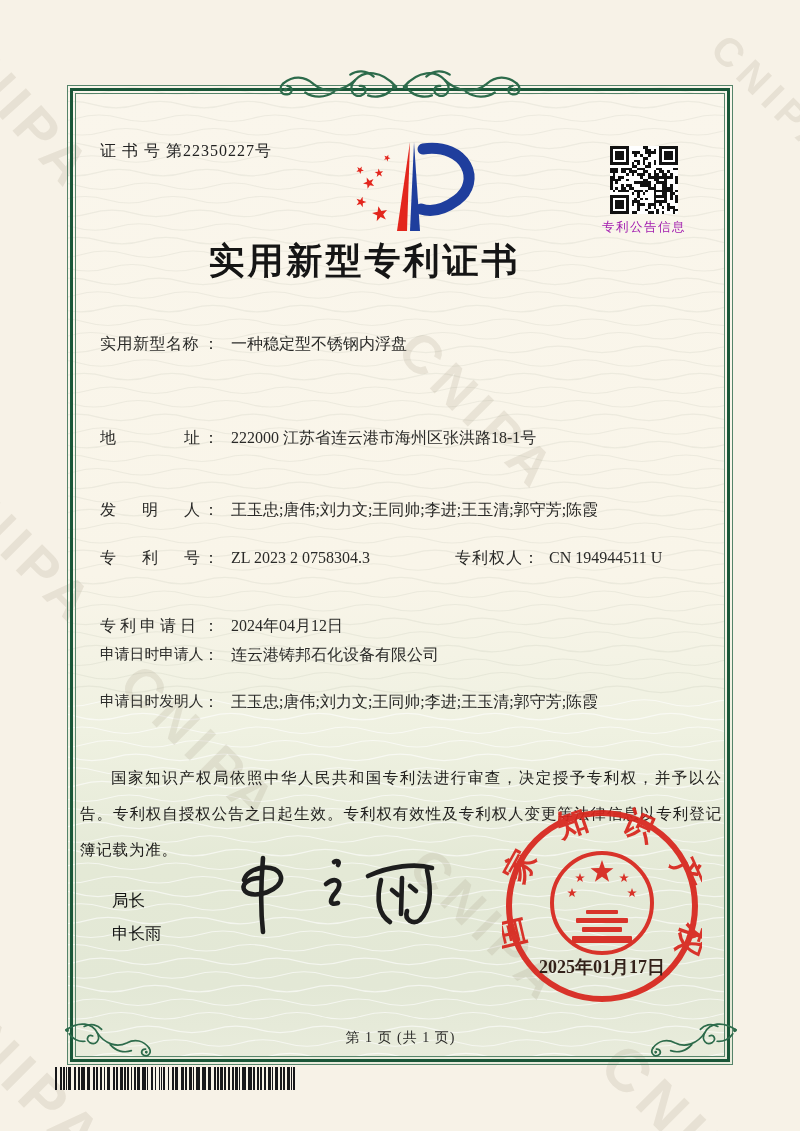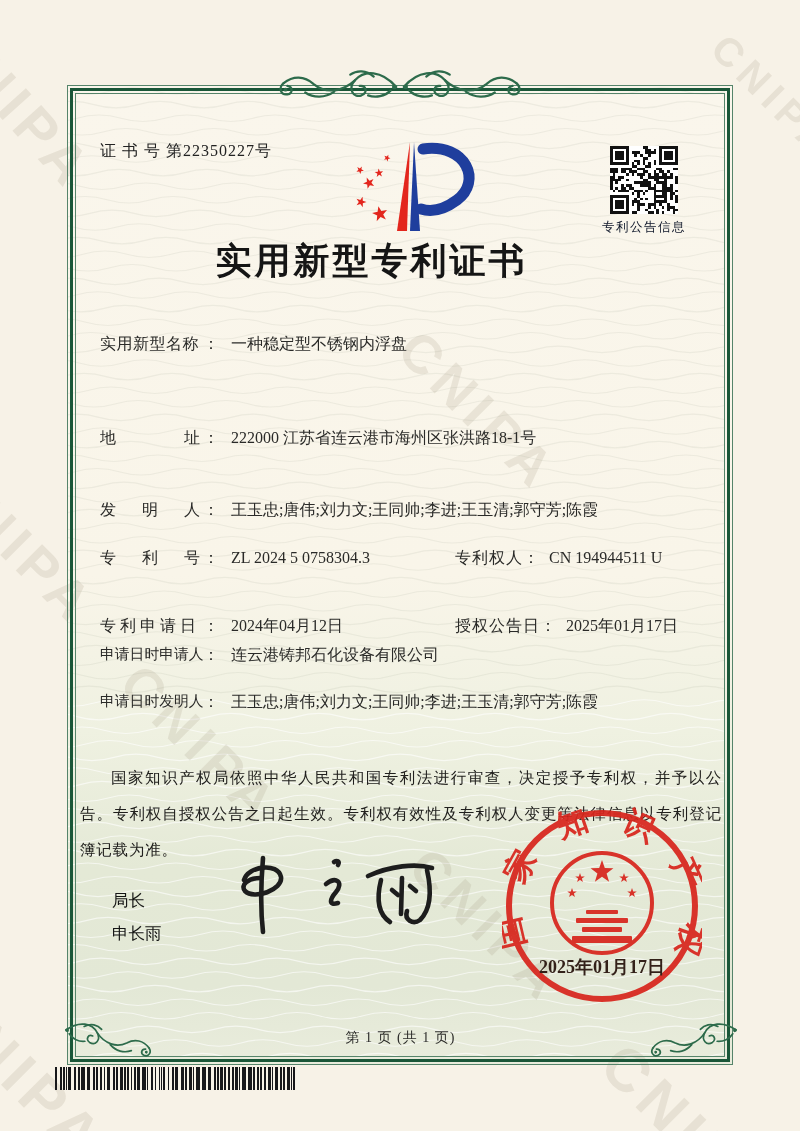--- a/index.html
+++ b/index.html
@@ -14,24 +14,24 @@
     font-weight:700;letter-spacing:7px;transform-origin:left top;white-space:nowrap;}
   .frame-lines{position:absolute;left:67px;top:85px;width:666px;height:980px;z-index:3;box-sizing:border-box;
     border:1px solid #55846a;padding:2px;pointer-events:none;}
   .frame-lines .mid{width:100%;height:100%;box-sizing:border-box;border:3px solid #1a5638;padding:2px;}
   .frame-lines .inner{width:100%;height:100%;box-sizing:border-box;border:1px solid #55846a;}
   .orn{position:absolute;z-index:4;pointer-events:none;}
 
   .content{position:absolute;z-index:5;color:#2a2a28;}
 
   .cert-no{left:100px;top:141px;font-size:16px;letter-spacing:1px;color:#222;}
-  .doc-title{left:75px;top:237px;width:593px;text-align:center;font-size:36px;font-weight:700;letter-spacing:3px;color:#151515;}
+  .doc-title{left:68px;top:237px;width:593px;text-align:center;font-size:36px;font-weight:700;letter-spacing:3px;color:#151515;}
 
   .qr-wrap{left:609px;top:146px;width:70px;text-align:center;}
-  .qr-caption{left:594px;top:219px;width:100px;text-align:center;font-size:12.5px;letter-spacing:1.5px;color:#0f172a;}
+  .qr-caption{left:594px;top:219px;width:100px;text-align:center;font-size:12.5px;letter-spacing:1.5px;color:#a21caf;}
 
   .row{left:100px;top:0;width:624px;font-size:16px;white-space:nowrap;}
   .row .lbl{display:inline-block;width:103px;vertical-align:top;}
   .row .colon{display:inline-block;}
   .row .val{margin-left:12px;}
   .row .col2{position:absolute;left:355px;top:0;}
   .row .col2 .lbl2{display:inline-block;letter-spacing:1px;}
   .row .col2 .val2{margin-left:10px;}
   .n2{letter-spacing:68px;}
   .n3{letter-spacing:26px;}
@@ -434,26 +434,25 @@
   <div class="content row" style="top:334px;">
     <span class="lbl n6">实用新型名称</span><span class="colon">：</span><span class="val">一种稳定型不锈钢内浮盘</span>
   </div>
   <div class="content row" style="top:428px;">
     <span class="lbl n2">地址</span><span class="colon">：</span><span class="val">222000 江苏省连云港市海州区张洪路18-1号</span>
   </div>
   <div class="content row" style="top:500px;">
     <span class="lbl n3">发明人</span><span class="colon">：</span><span class="val">王玉忠;唐伟;刘力文;王同帅;李进;王玉清;郭守芳;陈霞</span>
   </div>
   <div class="content row" style="top:548px;">
-    <span class="lbl n3">专利号</span><span class="colon">：</span><span class="val">ZL 2024 5 0758304.3</span>
+    <span class="lbl n3">专利号</span><span class="colon">：</span><span class="val">ZL 2023 2 0758304.3</span>
     <span class="col2"><span class="lbl2">专利权人</span><span class="colon">：</span><span class="val2">CN 194944511 U</span></span>
   </div>
   <div class="content row" style="top:616px;">
     <span class="lbl n5">专利申请日</span><span class="colon">：</span><span class="val">2024年04月12日</span>
-    <span class="col2"><span class="lbl2">授权公告日</span><span class="colon">：</span><span class="val2">2025年01月17日</span></span>
   </div>
   <div class="content row" style="top:645px;">
     <span class="lbl n7">申请日时申请人</span><span class="colon">：</span><span class="val">连云港铸邦石化设备有限公司</span>
   </div>
   <div class="content row" style="top:692px;">
     <span class="lbl n7">申请日时发明人</span><span class="colon">：</span><span class="val">王玉忠;唐伟;刘力文;王同帅;李进;王玉清;郭守芳;陈霞</span>
   </div>
 
   <div class="content statement">国家知识产权局依照中华人民共和国专利法进行审查，决定授予专利权，并予以公告。专利权自授权公告之日起生效。专利权有效性及专利权人变更等法律信息以专利登记簿记载为准。</div>
 

